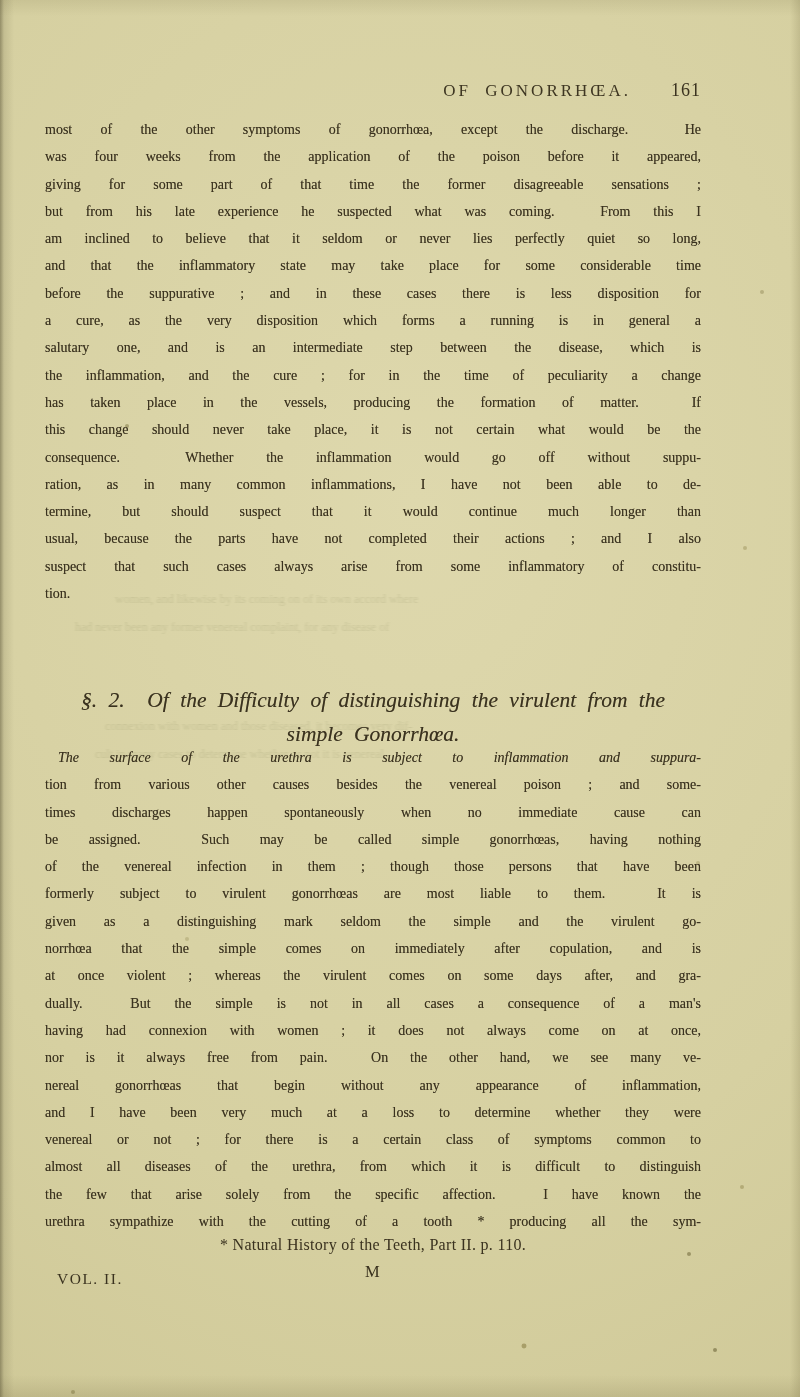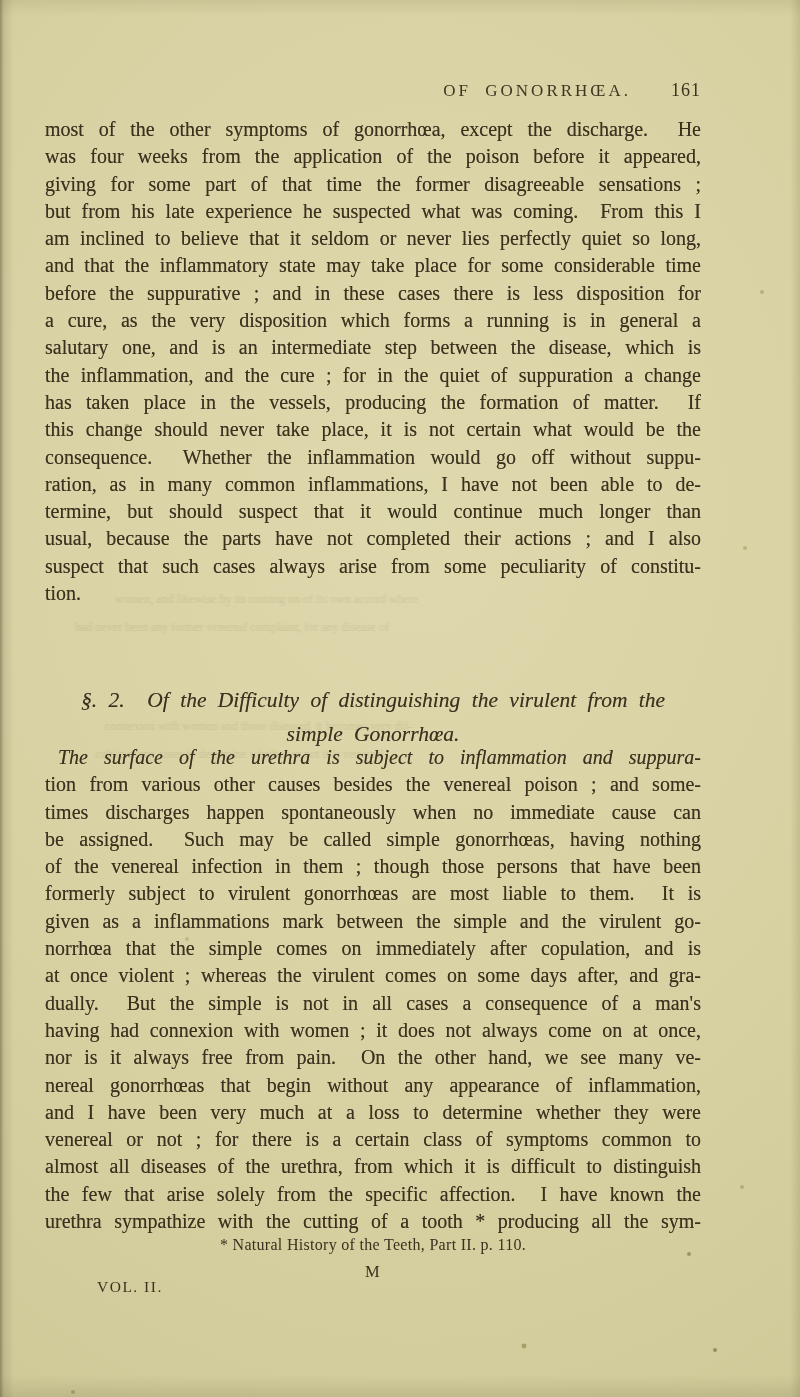--- a/index.html
+++ b/index.html
@@ -28,21 +28,21 @@
   .running-head{
     flex:1; text-align:right;
     font-size:17px; letter-spacing:3px; word-spacing:7px;
     color:#3e3622;
   }
   .page-number{
     width:70px; text-align:right; font-size:18px; letter-spacing:1px;
   }
   .para{ position:absolute; left:0; width:656px; }
   .para .line{
-    line-height:27.3px; font-size:20px;
+    line-height:27.3px; font-size:14px;
     text-align:justify; text-align-last:justify;
     white-space:normal;
     text-shadow:0 0 0.4px rgba(58,50,31,0.55);
   }
   .para .line.no-just{ text-align-last:left; }
   .para .line.indent{ text-indent:13px;font-style:italic; }
   .p1{ top:116px; }
   .p2{ top:744px; }
   .section-heading{
     position:absolute; left:0; top:683px; width:656px;
@@ -51,21 +51,21 @@
     text-shadow:0 0 0.4px rgba(58,50,31,0.5);
   }
   .footnote{
     position:absolute; left:0; top:1236px; width:656px;
     text-align:center; font-size:16px; letter-spacing:0.3px;
   }
   .signature-row{
     position:absolute; left:0; top:1262px; width:656px;
     font-size:15.5px; letter-spacing:1.5px;
   }
-  .volume-label{ position:absolute; left:12px; top:16px;margin-left:40px; }
+  .volume-label{ position:absolute; left:12px; top:8px; }
   .signature-mark{ position:absolute; left:0; width:656px; text-align:center; top:0; font-size:16.5px;}
   .ghost{
     position:absolute; font-size:12px; color:#6e7045;
     opacity:0.17; filter:blur(0.8px); white-space:nowrap;
     transform:scaleY(0.97);
     margin-top:20px;
   }
   .specks{
     position:absolute; left:0; top:0; width:2px; height:2px; border-radius:50%;
     background:rgba(122,112,64,0.0);
@@ -105,44 +105,44 @@
     <div class="para p1">
       <div class="line">most of the other symptoms of gonorrhœa, except the discharge.&nbsp; He</div>
       <div class="line">was four weeks from the application of the poison before it appeared,</div>
       <div class="line">giving for some part of that time the former disagreeable sensations ;</div>
       <div class="line">but from his late experience he suspected what was coming.&nbsp; From this I</div>
       <div class="line">am inclined to believe that it seldom or never lies perfectly quiet so long,</div>
       <div class="line">and that the inflammatory state may take place for some considerable time</div>
       <div class="line">before the suppurative ; and in these cases there is less disposition for</div>
       <div class="line">a cure, as the very disposition which forms a running is in general a</div>
       <div class="line">salutary one, and is an intermediate step between the disease, which is</div>
-      <div class="line">the inflammation, and the cure ; for in the quiet of suppuration a change</div>
+      <div class="line">the inflammation, and the cure ; for in the time of peculiarity a change</div>
       <div class="line">has taken place in the vessels, producing the formation of matter.&nbsp; If</div>
       <div class="line">this change should never take place, it is not certain what would be the</div>
       <div class="line">consequence.&nbsp; Whether the inflammation would go off without suppu-</div>
       <div class="line">ration, as in many common inflammations, I have not been able to de-</div>
       <div class="line">termine, but should suspect that it would continue much longer than</div>
       <div class="line">usual, because the parts have not completed their actions ; and I also</div>
-      <div class="line">suspect that such cases always arise from some peculiarity of constitu-</div>
+      <div class="line">suspect that such cases always arise from some inflammatory of constitu-</div>
       <div class="line no-just">tion.</div>
     </div>
 
     <div class="section-heading">
       <div>§. 2.&nbsp; Of the Difficulty of distinguishing the virulent from the</div>
       <div>simple Gonorrhœa.</div>
     </div>
 
     <div class="para p2">
       <div class="line indent">The surface of the urethra is subject to inflammation and suppura-</div>
       <div class="line">tion from various other causes besides the venereal poison ; and some-</div>
       <div class="line">times discharges happen spontaneously when no immediate cause can</div>
       <div class="line">be assigned.&nbsp; Such may be called simple gonorrhœas, having nothing</div>
       <div class="line">of the venereal infection in them ; though those persons that have been</div>
       <div class="line">formerly subject to virulent gonorrhœas are most liable to them.&nbsp; It is</div>
-      <div class="line">given as a inflammations mark between the simple and the virulent go-</div>
+      <div class="line">given as a distinguishing mark seldom the simple and the virulent go-</div>
       <div class="line">norrhœa that the simple comes on immediately after copulation, and is</div>
       <div class="line">at once violent ; whereas the virulent comes on some days after, and gra-</div>
       <div class="line">dually.&nbsp; But the simple is not in all cases a consequence of a man's</div>
       <div class="line">having had connexion with women ; it does not always come on at once,</div>
       <div class="line">nor is it always free from pain.&nbsp; On the other hand, we see many ve-</div>
       <div class="line">nereal gonorrhœas that begin without any appearance of inflammation,</div>
       <div class="line">and I have been very much at a loss to determine whether they were</div>
       <div class="line">venereal or not ; for there is a certain class of symptoms common to</div>
       <div class="line">almost all diseases of the urethra, from which it is difficult to distinguish</div>
       <div class="line">the few that arise solely from the specific affection.&nbsp; I have known the</div>

